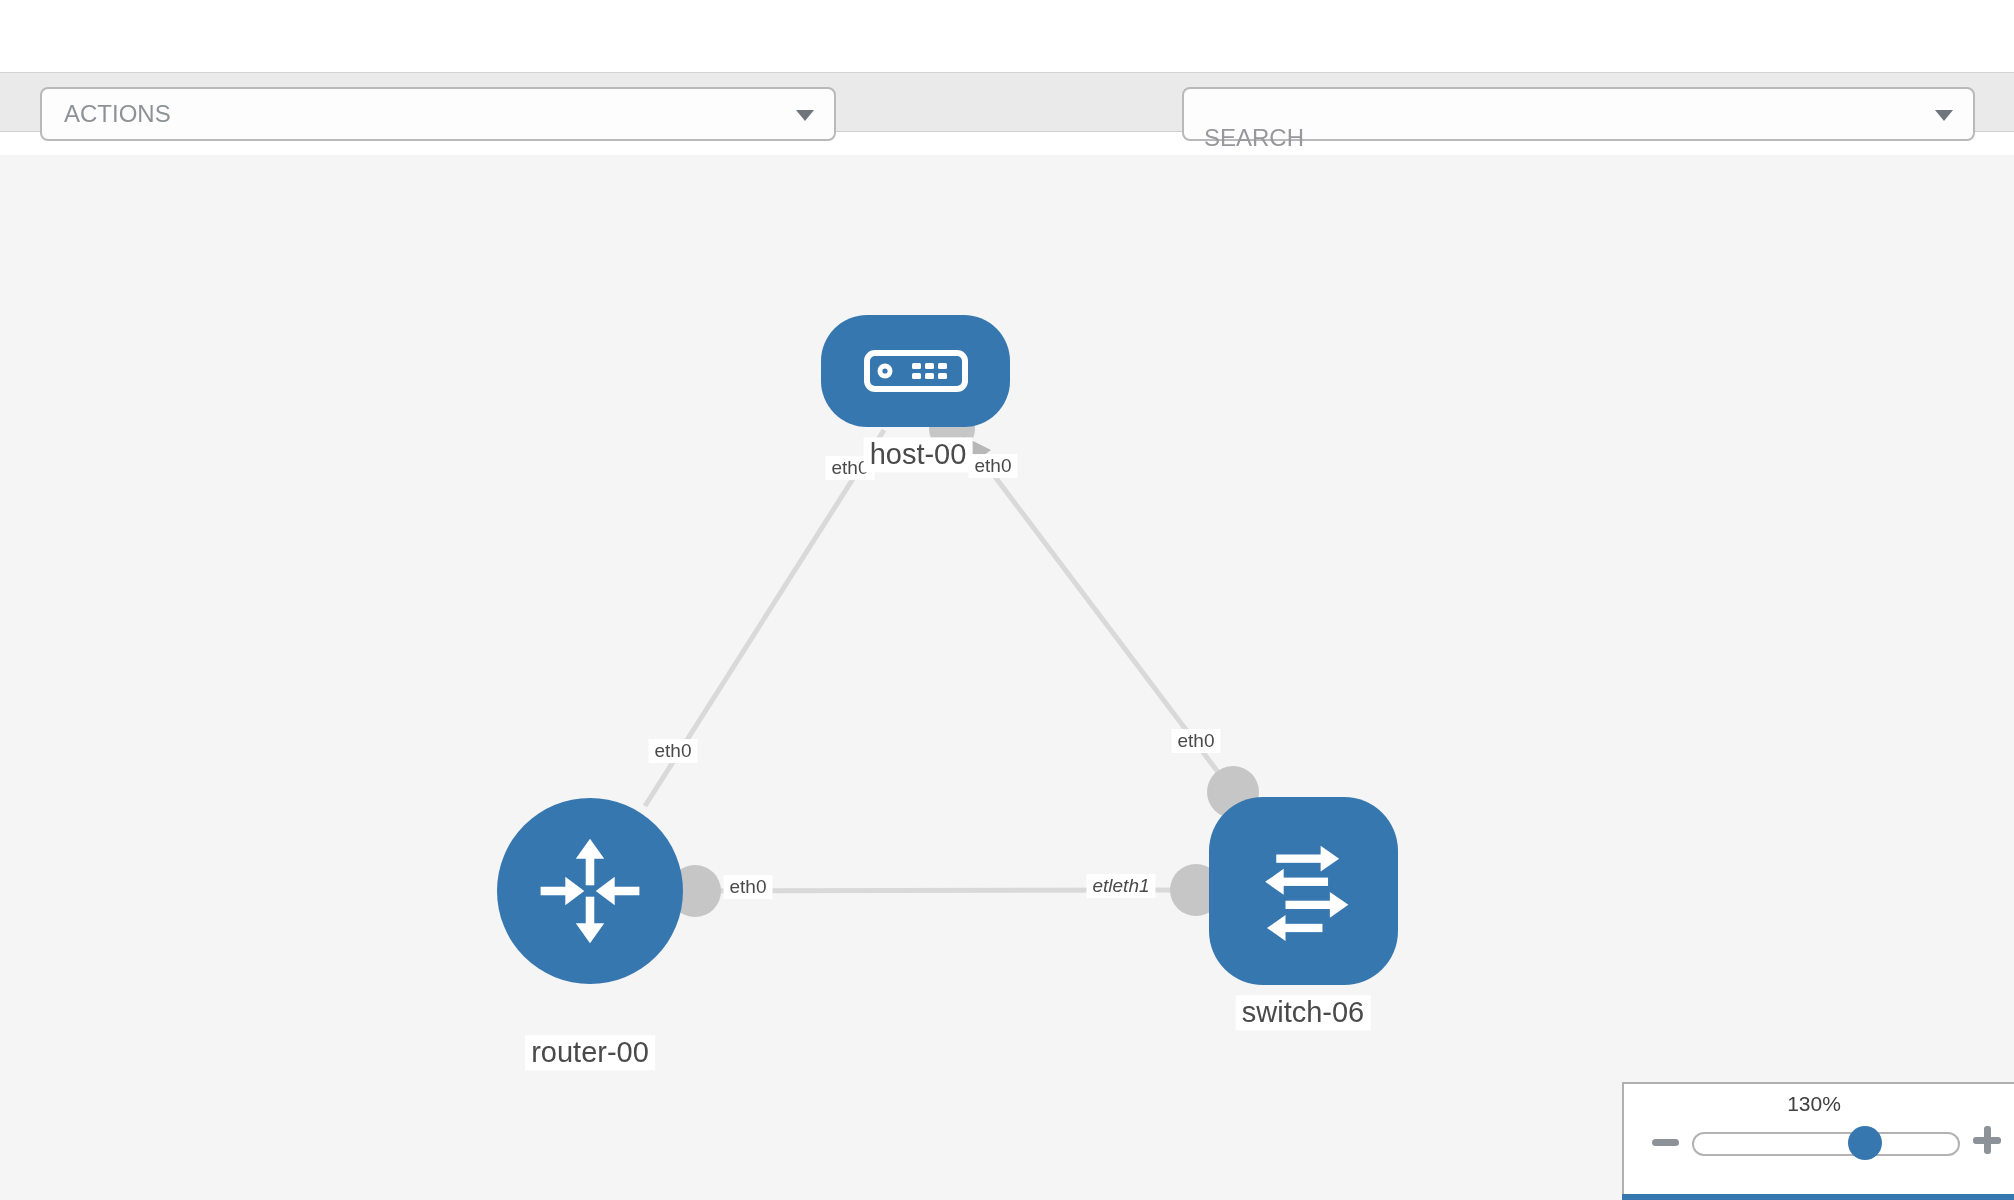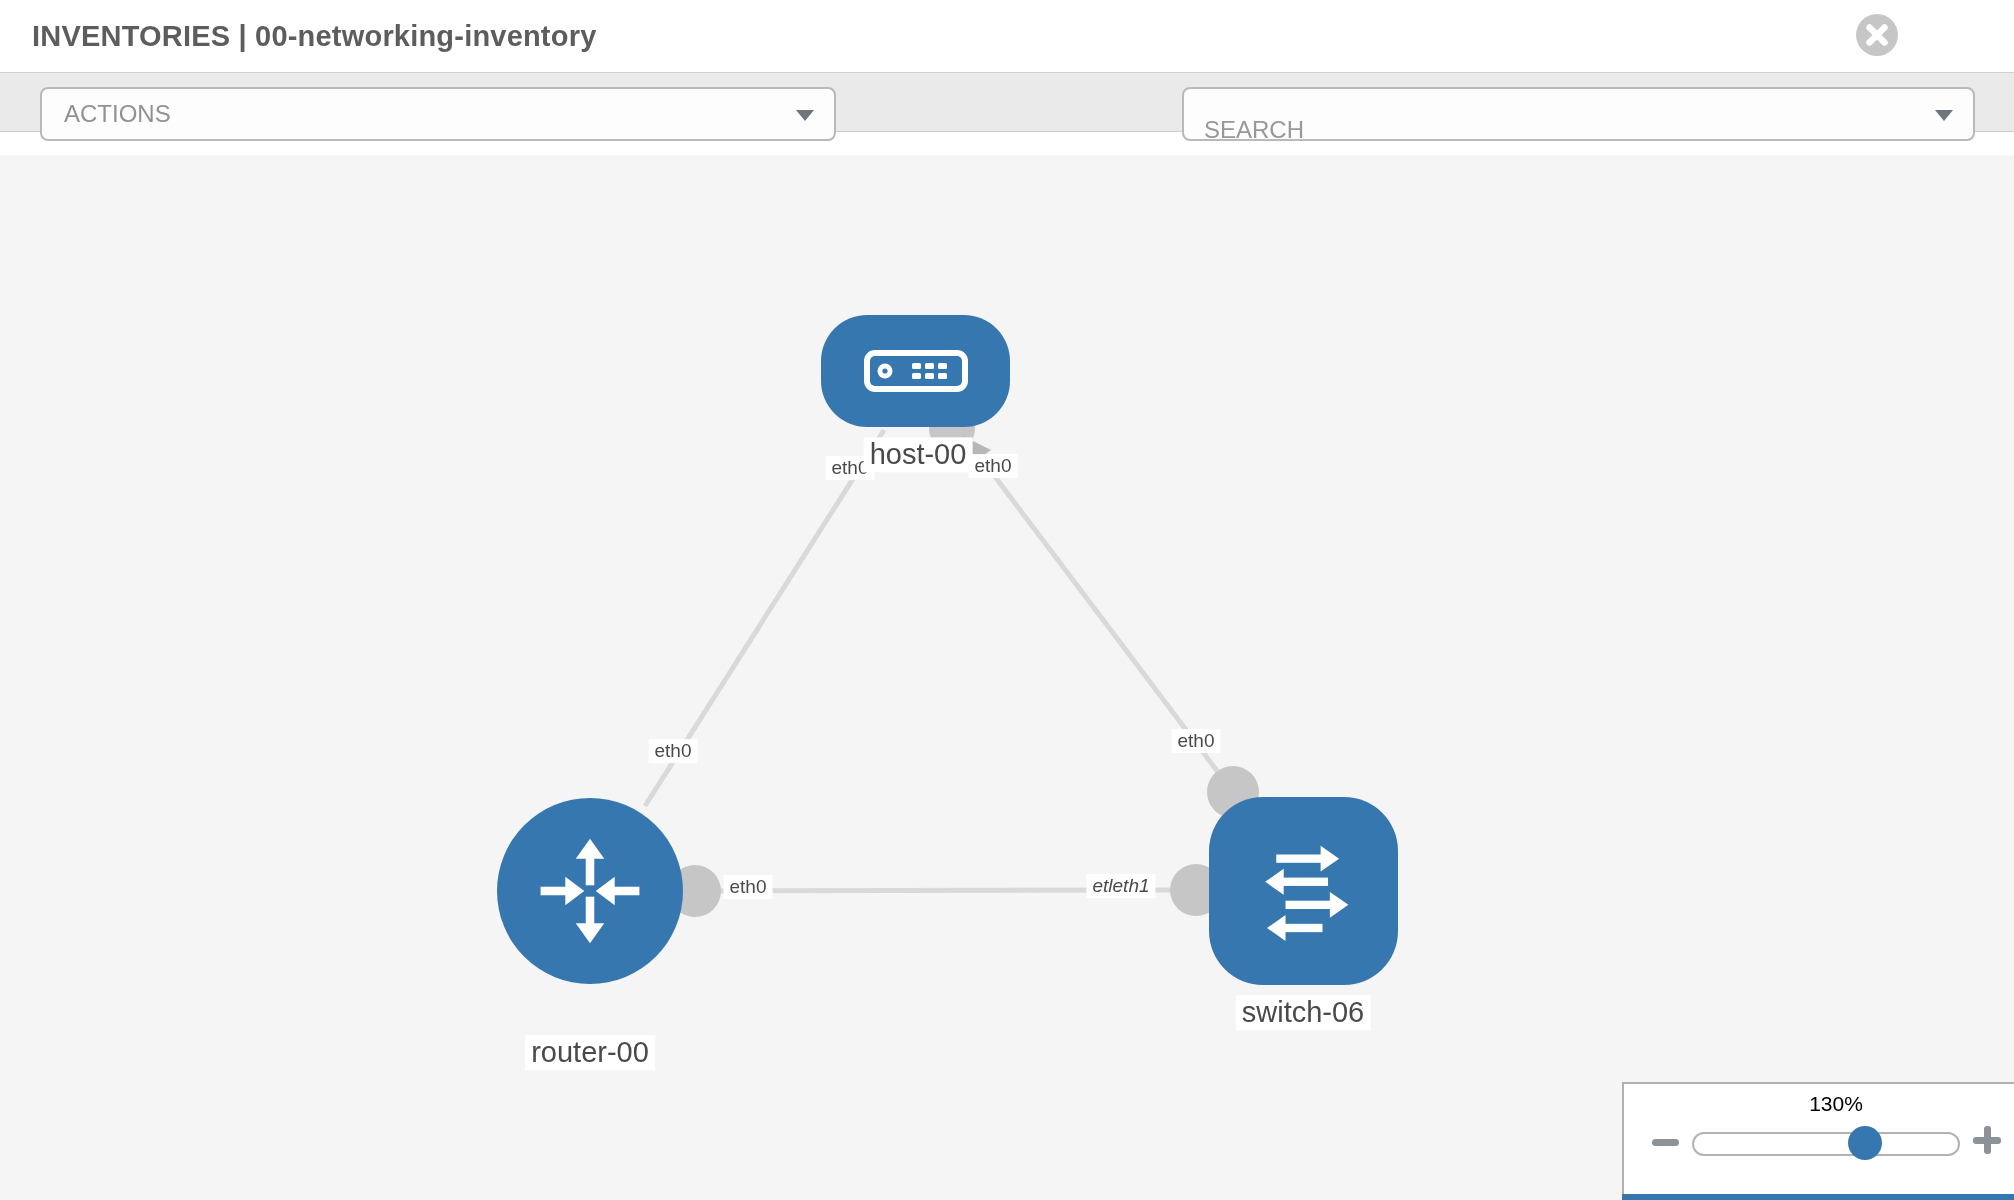--- a/index.html
+++ b/index.html
@@ -15,21 +15,21 @@
   
   .toolbar{position:absolute;left:0;top:72px;width:2014px;height:60px;background:#eaeaea;
     border-top:1px solid #d2d2d2;border-bottom:1px solid #cfcfcf;box-sizing:border-box;}
   .select-box{position:absolute;top:14px;height:54px;background:#fdfdfd;border:2px solid #b9b9b9;
     border-radius:8px;box-sizing:border-box;}
   .select-box .label{position:absolute;left:22px;top:0;line-height:50px;font-size:24px;color:#8e9297;}
   .chev{position:absolute;right:20px;top:21px;width:0;height:0;
     border-left:9px solid transparent;border-right:9px solid transparent;border-top:11px solid #6e757d;}
   .actions-box{left:40px;width:796px;}
   .search-box{left:1182px;width:793px;}
-  .search-box input{position:absolute;left:0;top:8px;width:100%;height:100%;border:none;outline:none;
+  .search-box input{position:absolute;left:0;top:16px;width:100%;height:100%;border:none;outline:none;
     background:transparent;padding:16px 50px 0 20px;box-sizing:border-box;font-size:24px;color:#555;
     font-family:"Liberation Sans",sans-serif;}
   .search-box input::placeholder{color:#97979c;opacity:1;}
   .tool-icon{position:absolute;cursor:pointer;}
   .wrench{left:1050px;top:97px;}
   .key{left:1119px;top:99px;}
 
   
   .canvas{position:absolute;left:0;top:155px;width:2014px;height:1045px;background:#f5f5f6;overflow:hidden;padding-left:27px;}
   .links-layer{position:absolute;left:0;top:0;}
@@ -40,47 +40,38 @@
   .node-switch{left:1209px;top:642px;width:189px;height:188px;border-radius:54px;}
 
   .chip{position:absolute;transform:translate(-50%,-50%);background:#fff;color:#4a4a4a;
     white-space:nowrap;padding:1px 6px;line-height:1.15;}
   .chip.node-label{font-size:29px;}
   .chip.if-label{font-size:19px;}
 
   
   .zoom-panel{position:absolute;left:1622px;top:927px;width:392px;height:112px;background:#fff;
     border-top:2px solid #b0b0b0;border-left:2px solid #b0b0b0;box-sizing:border-box;}
-  .zoom-pct{position:absolute;left:212px;top:8px;transform:translateX(-50%);
-    font-size:21px;color:#000000;}
+  .zoom-pct{position:absolute;left:190px;top:8px;transform:translateX(-50%);
+    font-size:21px;color:#404040;}
   .zoom-out{position:absolute;left:22px;top:44px;width:36px;height:30px;cursor:pointer;}
   .minus-icon{position:absolute;left:6px;top:11px;width:27px;height:7px;border-radius:3.5px;background:#8d9298;}
   .zoom-track{position:absolute;left:68px;top:48px;width:268px;height:24px;background:#fff;
     border:2px solid #b3b3b3;border-radius:13px;box-sizing:border-box;cursor:pointer;}
   .zoom-thumb{position:absolute;left:154px;top:-8px;width:34px;height:34px;border-radius:50%;
     background:#3777b0;cursor:grab;}
   .zoom-in{position:absolute;left:347px;top:40px;width:32px;height:32px;cursor:pointer;}
   .plus-icon-h{position:absolute;left:2px;top:13px;width:28px;height:7px;border-radius:3px;background:#8d9298;}
   .plus-icon-v{position:absolute;left:12.5px;top:2px;width:7px;height:28px;border-radius:3px;background:#8d9298;}
   .bottom-strip{position:absolute;left:1622px;top:1039px;width:392px;height:6px;background:#3777b0;}
 </style>
 </head>
 <body>
 
 <div class="app">
 
-  <div class="header">
-    <div class="page-title">INVENTORIES | 00-networking-inventory</div>
-    <div class="close-btn">
-      <svg viewBox="0 0 44 44" width="44" height="44">
-        <circle cx="22" cy="22" r="21" fill="#c6c6c6"></circle>
-        <path d="M14.5 14.5 L29.5 29.5 M29.5 14.5 L14.5 29.5" stroke="#fff" stroke-width="6.5" stroke-linecap="round"></path>
-      </svg>
-    </div>
-  </div>
 
   <div class="toolbar">
     <div class="select-box actions-box">
       <span class="label">ACTIONS</span>
       <span class="chev"></span>
     </div>
 
     <div class="tool-icon wrench">
       <svg viewBox="0 0 32 32" width="32" height="32">
         <path fill="#5f6b76" d="M30.1 8.9c0 3.8-3.1 6.9-6.9 6.9-.7 0-1.4-.1-2-.3L9.7 27c-1.5 1.5-4 1.5-5.5 0-1.5-1.5-1.5-4 0-5.5L15.7 10c-.2-.6-.3-1.3-.3-2 0-3.8 3.1-6.9 6.9-6.9.7 0 1.3.1 1.9.3l-4.5 4.5 1.6 4.3 4.3 1.6 4.5-4.5c.1.5.2 1 .2 1.6z"></path>

